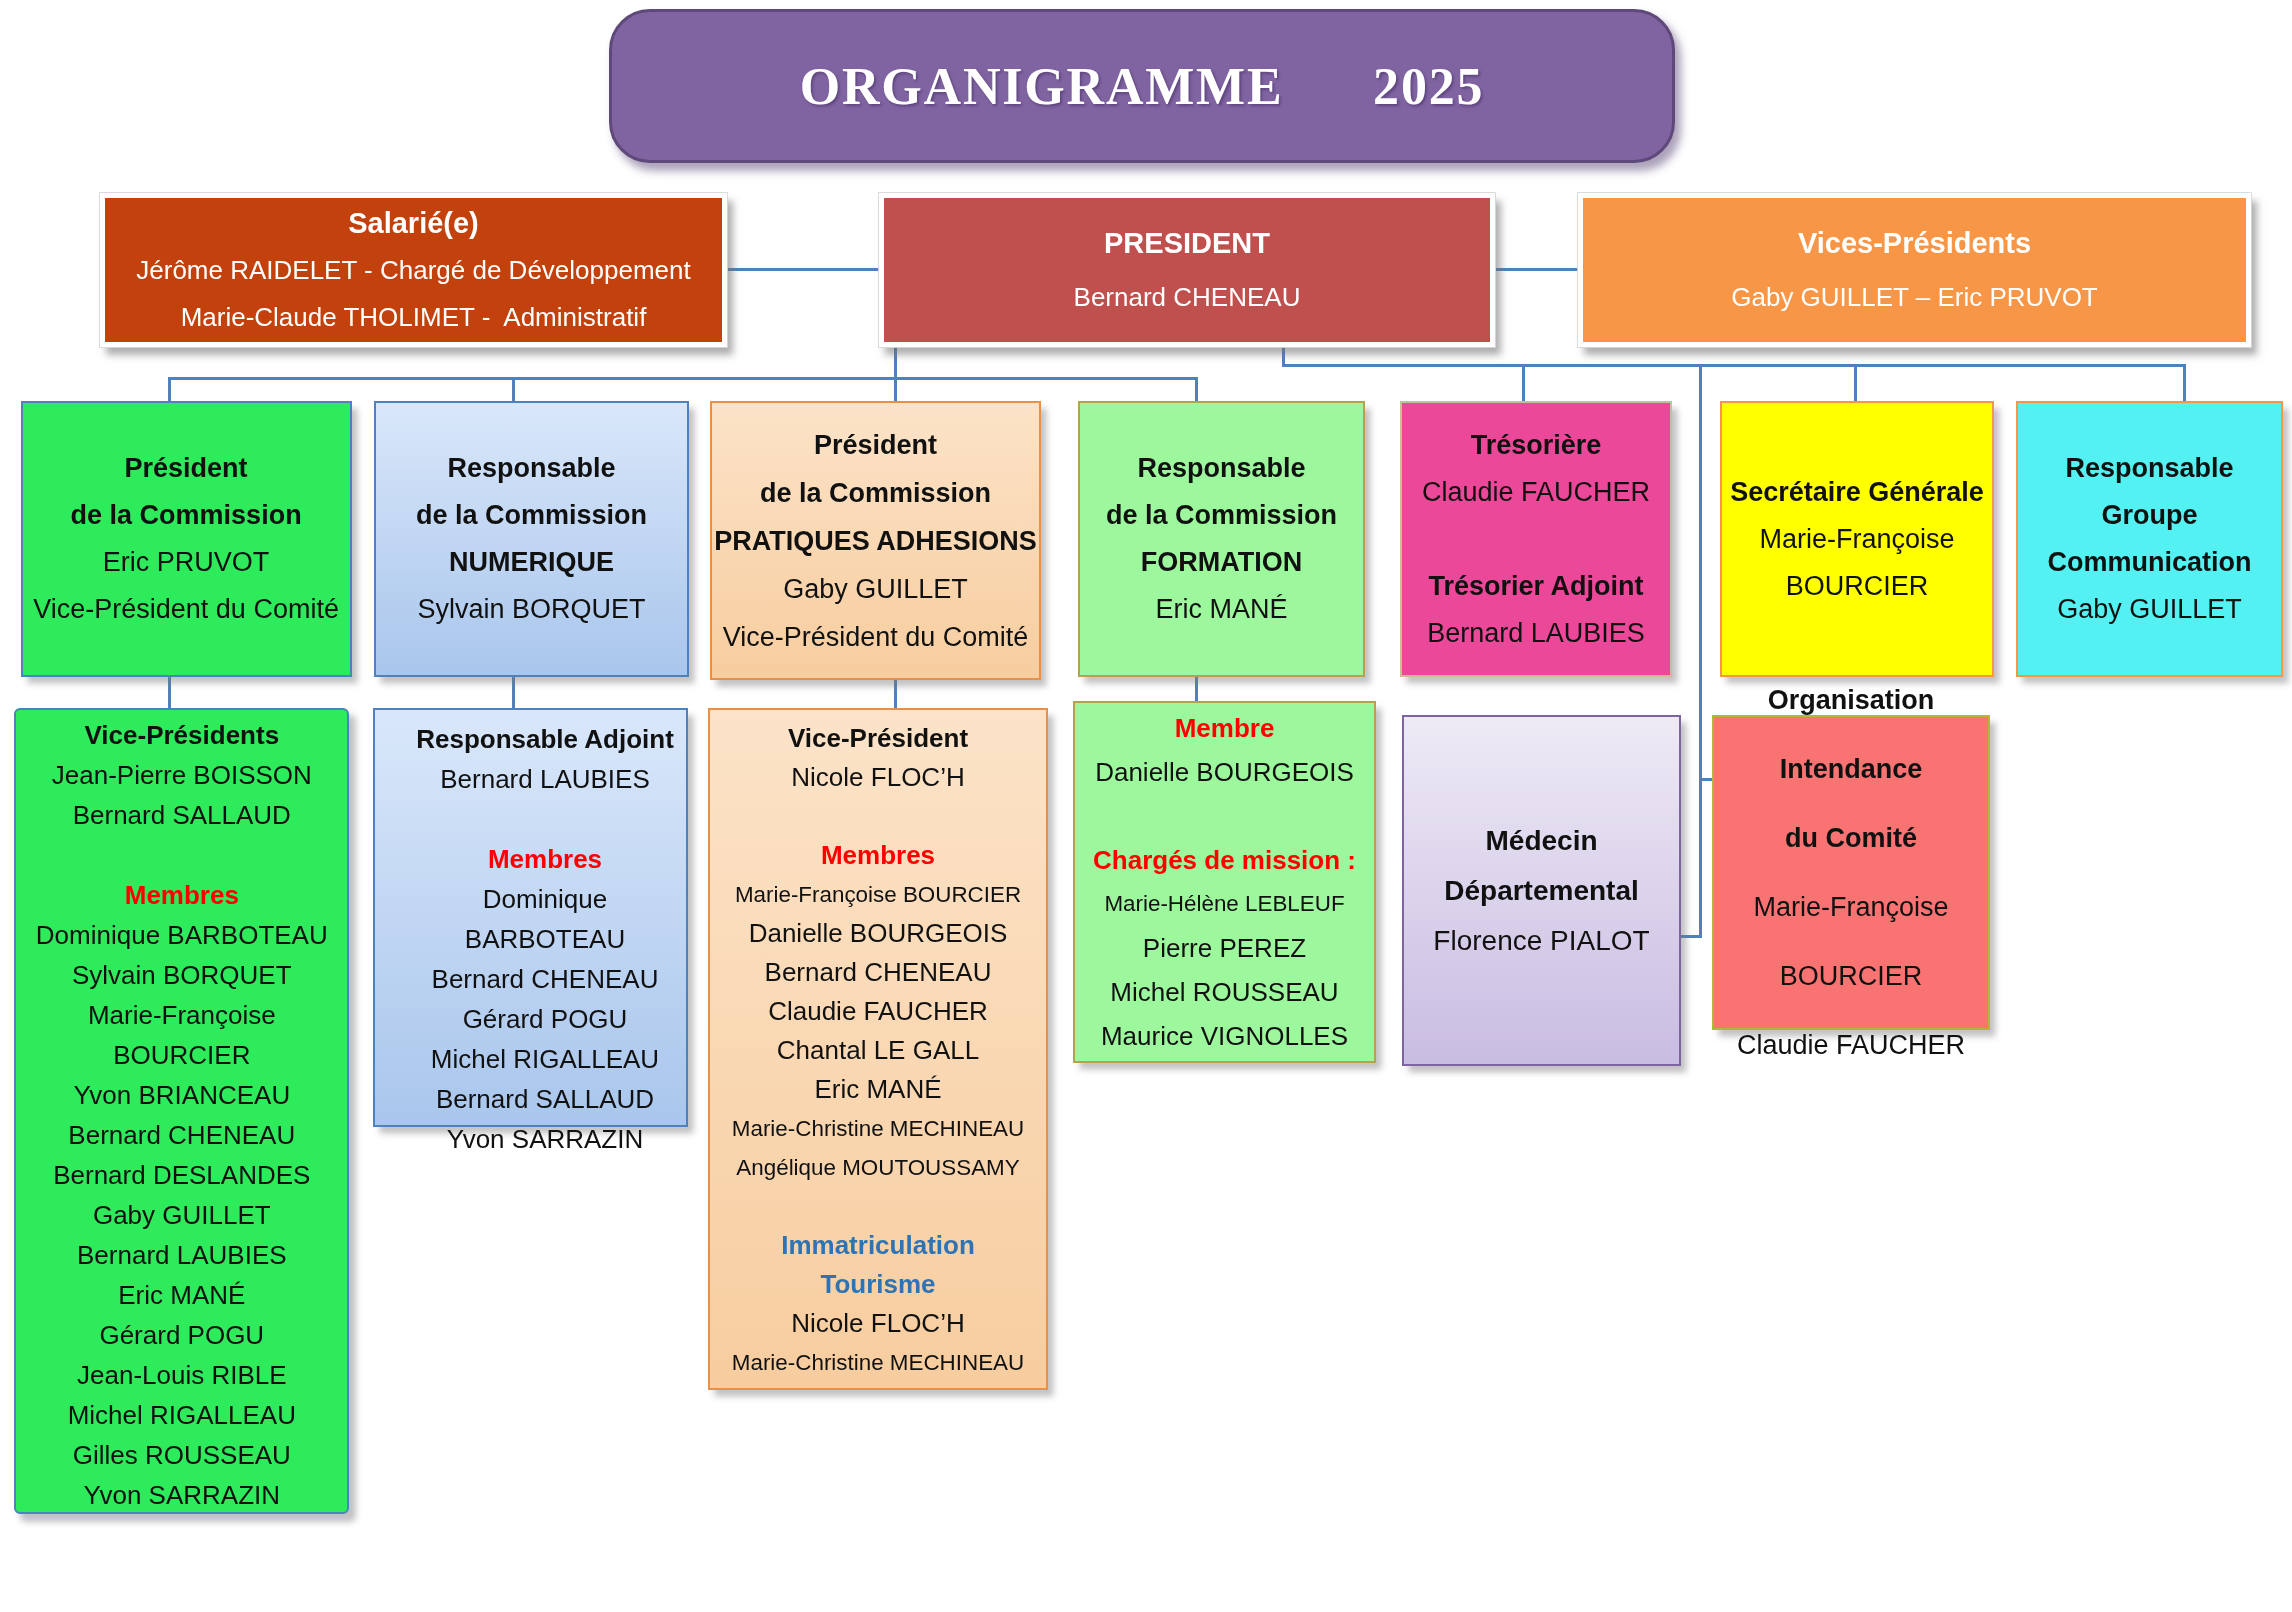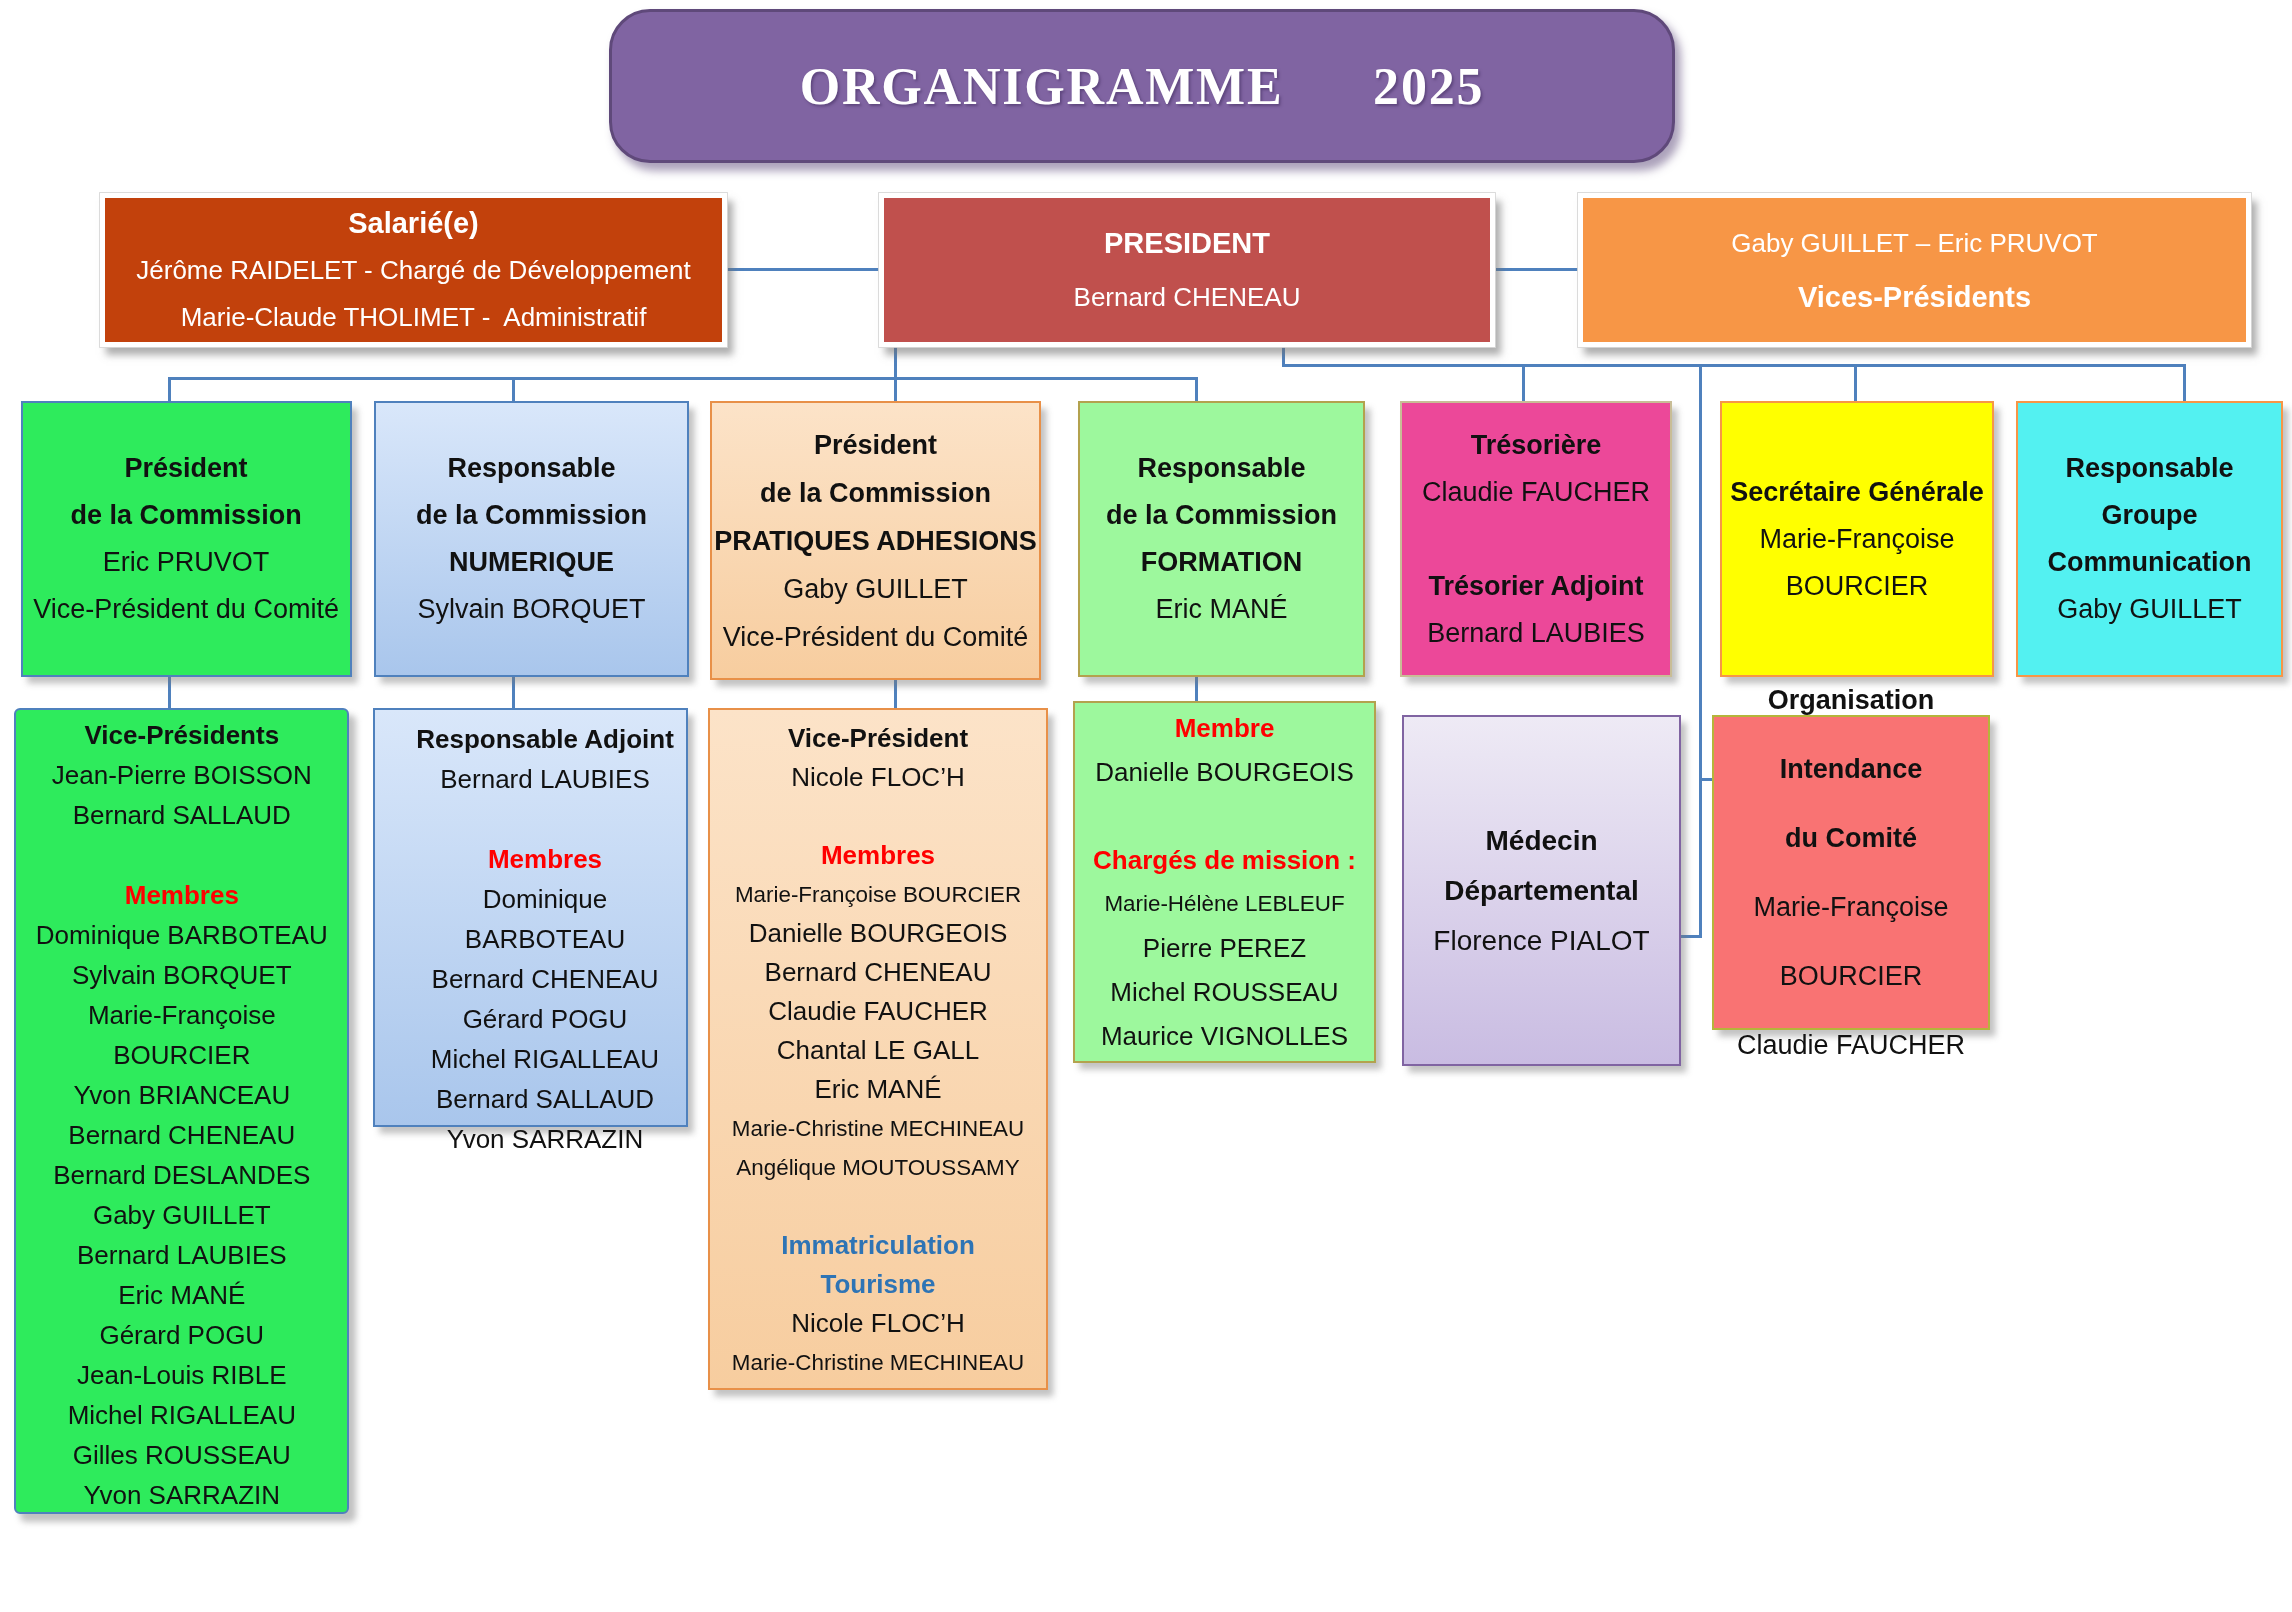--- a/index.html
+++ b/index.html
@@ -89,22 +89,22 @@
   <div class="box row1 frame" id="salarie" style="background: #c2410c; border-color: rgb(255, 255, 255); color: rgb(255, 255, 255); align-items: center;">
       <div class="line hw">Salarié(e)</div>
       <div class="line nw">Jérôme RAIDELET - Chargé de Développement</div>
       <div class="line nw">Marie-Claude THOLIMET -  Administratif</div>
     </div>
   <div class="box row1 frame" id="president" style="background: rgb(192, 80, 77); border-color: rgb(255, 255, 255); color: rgb(255, 255, 255);">
       <div class="line hw">PRESIDENT</div>
       <div class="line nw">Bernard CHENEAU</div>
     </div>
   <div class="box row1 frame" id="vices" style="background: rgb(247, 150, 70); border-color: rgb(255, 255, 255); color: rgb(255, 255, 255);">
+      <div class="line hw">Vices-Présidents</div>
       <div class="line nw">Gaby GUILLET – Eric PRUVOT</div>
-      <div class="line hw">Vices-Présidents</div>
     </div>
 
   <div class="box row2 shadow" id="sentiers" style="background: rgb(46, 235, 92); border-color: rgb(79, 129, 189);">
       <div class="line h">Président</div>
       <div class="line h">de la Commission</div>
       <div class="line n">Eric PRUVOT</div>
       <div class="line n">Vice-Président du Comité</div>
     </div>
   <div class="box row2 shadow" id="numerique" style="background: linear-gradient(rgb(217, 231, 250), rgb(169, 198, 236)); border-color: rgb(79, 129, 189);">
       <div class="line h">Responsable</div>

